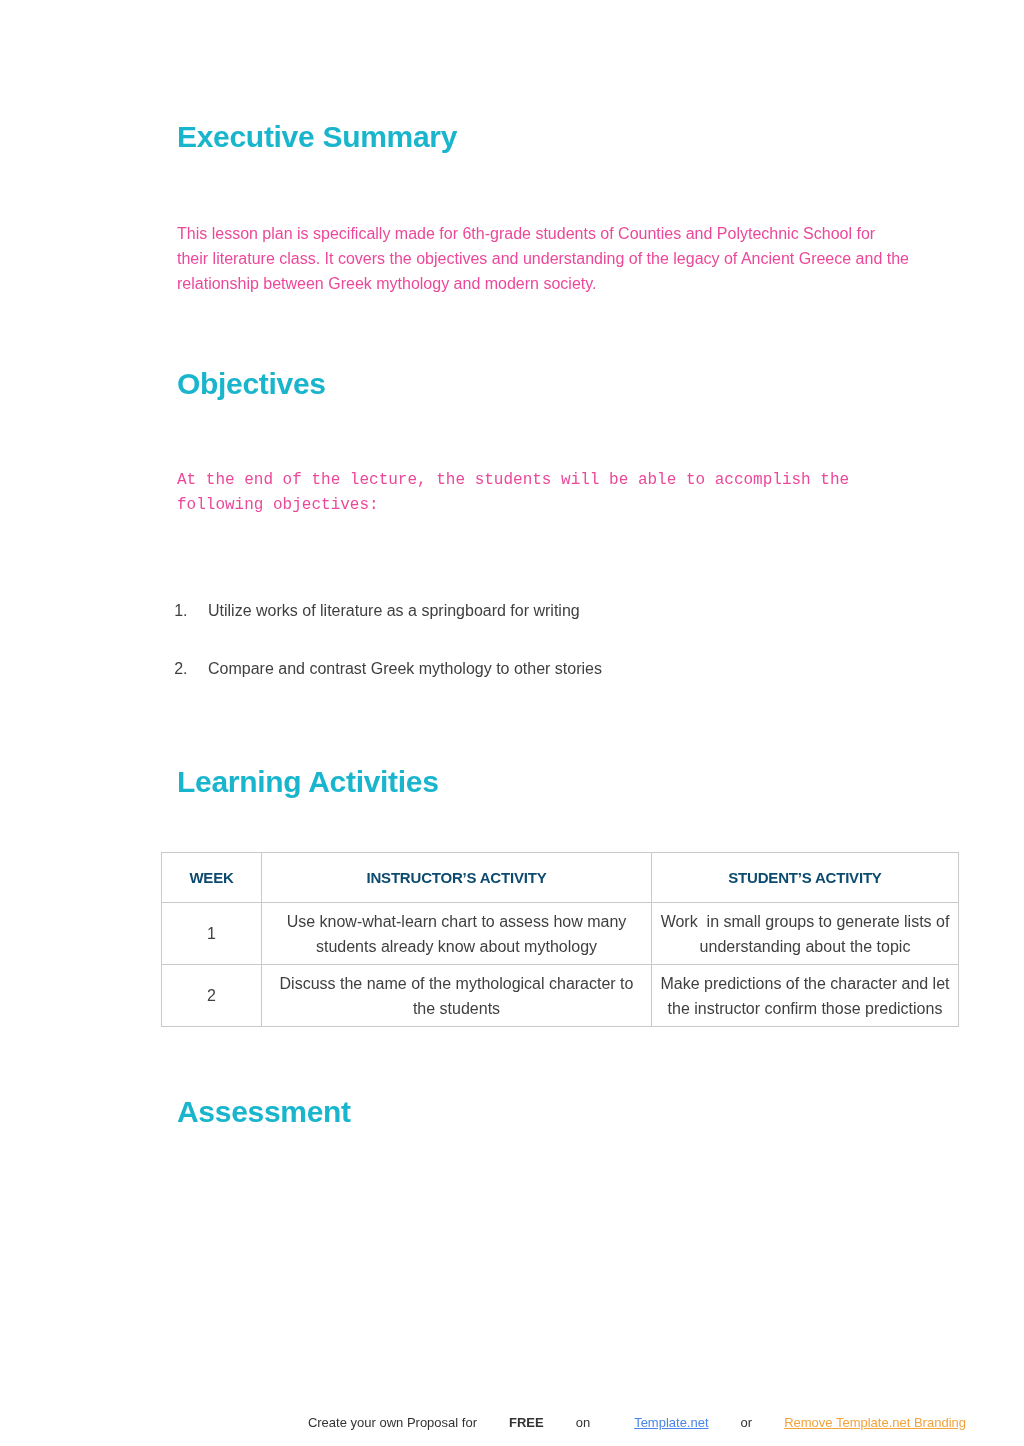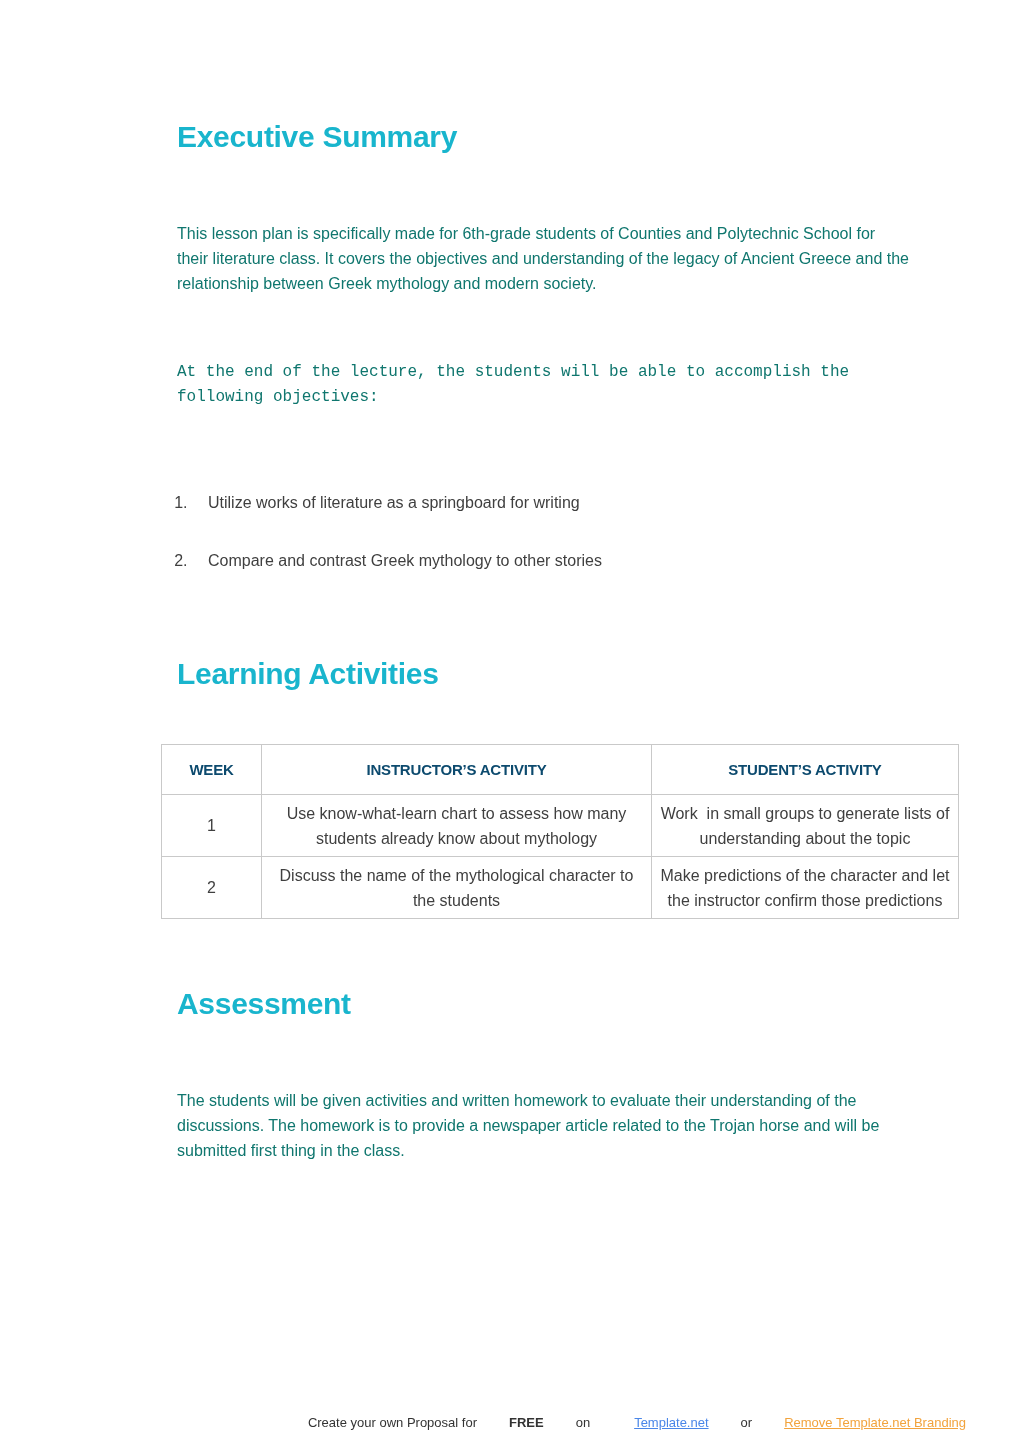--- a/index.html
+++ b/index.html
@@ -27,21 +27,21 @@
     color: #19b5cd;
     letter-spacing: -0.3px;
   }
   .h-exec   { margin-top: 53px; }
   .h-obj    { margin-top: 36px; }
   .h-learn  { margin-top: 33px; }
   .h-assess { margin-top: 49px; }
   p.doc-paragraph {
     font-size: 16px;
     line-height: 25px;
-    color: #0f766e;
+    color: #ec4899;
     margin-top: 32px;
   }
   .p-exec   { margin-top: 32px; }
   .p-obj    { margin-top: 30px; font-family: Liberation Mono, monospace; }
   .p-assess { margin-top: 29px; }
   ol.objectives-list {
     margin-top: 32px;
     padding-left: 31px;
     font-size: 16px;
     line-height: 25.5px;
@@ -95,20 +95,21 @@
 </style>
 </head>
 <body>
 
 <div class="page">
   <div class="content">
 
     <h2 class="doc-heading h-exec">Executive Summary</h2>
     <p class="doc-paragraph p-exec">This lesson plan is specifically made for 6th-grade students of Counties and Polytechnic School for their literature class. It covers the objectives and understanding of the legacy of Ancient Greece and the relationship between Greek mythology and modern society.</p>
 
+    <h2 class="doc-heading h-obj">Objectives</h2>
     <p class="doc-paragraph p-obj">At the end of the lecture, the students will be able to accomplish the following objectives:</p>
     <ol class="objectives-list">
       <li>Utilize works of literature as a springboard for writing</li>
       <li>Compare and contrast Greek mythology to other stories</li>
     </ol>
 
     <h2 class="doc-heading h-learn">Learning Activities</h2>
 
     <table class="activities-table">
       <colgroup>
@@ -131,21 +132,20 @@
         </tr>
         <tr>
           <td>2</td>
           <td>Discuss the name of the mythological character to the students</td>
           <td>Make predictions of the character and let the instructor confirm those predictions</td>
         </tr>
       </tbody>
     </table>
 
     <h2 class="doc-heading h-assess">Assessment</h2>
-    <p class="doc-paragraph p-assess">The students will be given activities and written homework to evaluate their understanding of the discussions. The homework is to provide a newspaper article related to the Trojan horse and will be submitted first thing in the class.</p>
 
   </div>
 
   <div class="page-footer">
     <span>Create your own Proposal for</span>
     <span class="free">FREE</span>
     <span>on</span>
     <a class="link-blue">Template.net</a>
     <span>or</span>
     <a class="link-orange">Remove Template.net Branding</a>

